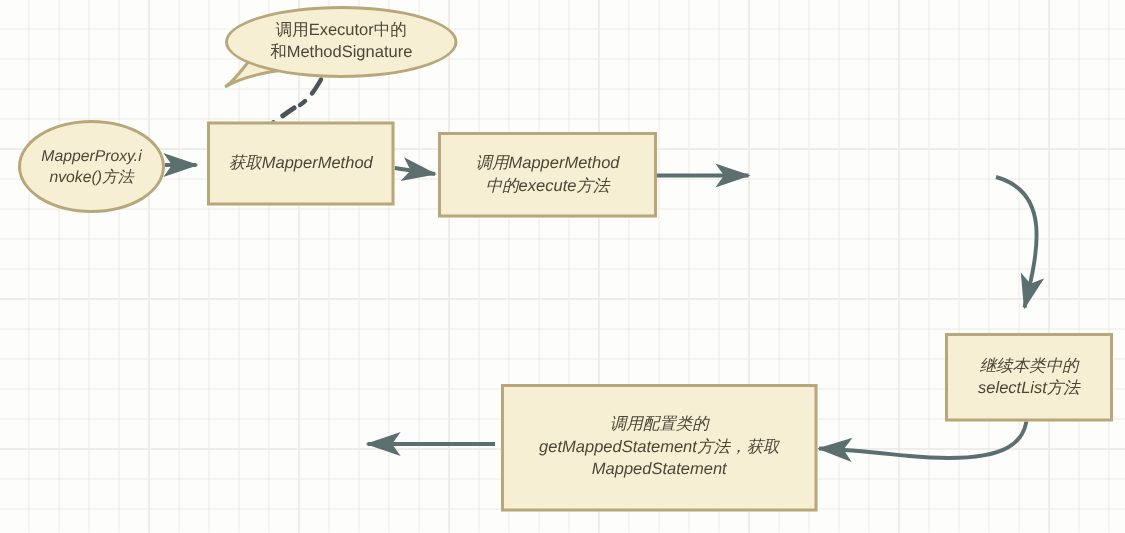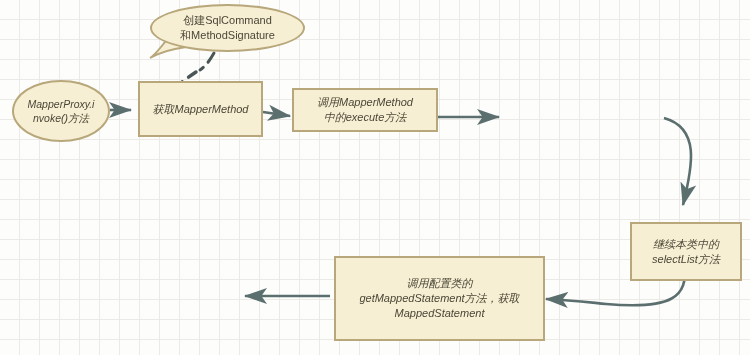--- a/index.html
+++ b/index.html
@@ -103,34 +103,34 @@
 
     <path d="M330,296 L245,296" stroke="#5c6f6f" stroke-width="2.6" fill="none" marker-end="url(#arrowhead)"></path>
 
     <path d="M168,38 C162,46 155,55 150,58 C160,52 172,49 186,47 Z" fill="#f7efd4" stroke="#b7a77a" stroke-width="2"></path>
 
     <path d="M214,53 C210,60 206,66 200,70" stroke="#4a5555" stroke-width="3" fill="none" stroke-linecap="round" stroke-dasharray="11 7"></path>
     <path d="M196,72 C190,76 186,79 182,82" stroke="#4a5555" stroke-width="3.4" fill="none" stroke-linecap="round" stroke-dasharray="9 8"></path>
   </svg>
 
   <div class="callout" style="left:150px; top:4px; width:155px; height:48px;">
-    <span class="node-label">创建SqlCommand
+    <span class="node-label">调用Executor中的
 和MethodSignature</span>
   </div>
 
   <div class="node ellipse" style="left:12px; top:80px; width:98px; height:62px;">
     <span class="node-label">MapperProxy.i
 nvoke()方法</span>
   </div>
 
   <div class="node" style="left:138px; top:81px; width:125px; height:56px;">
     <span class="node-label">获取MapperMethod</span>
   </div>
 
-  <div class="node" style="left:292px; top:88px; width:146px; height:44px;">
+  <div class="node" style="left:292px; top:88px; width:146px; height:57px;">
     <span class="node-label">调用MapperMethod
 中的execute方法</span>
   </div>
 
 
   <div class="node" style="left:334px; top:256px; width:211px; height:85px;">
     <span class="node-label">调用配置类的
 getMappedStatement方法，获取
 MappedStatement</span>
   </div>

